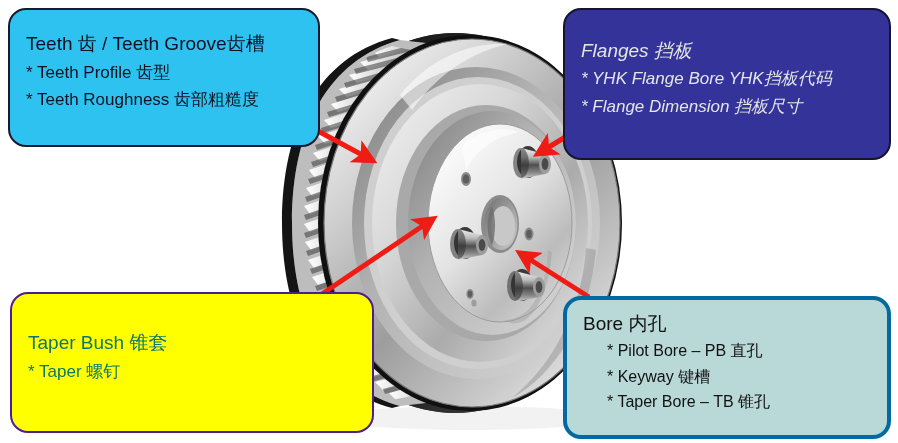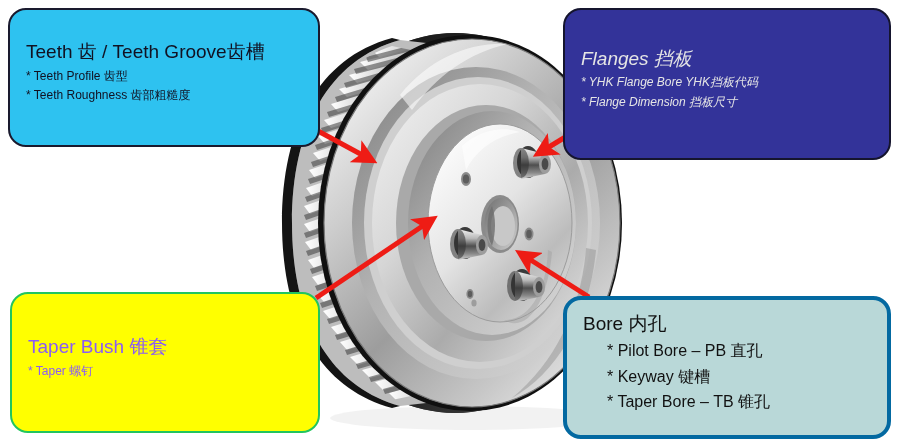--- a/index.html
+++ b/index.html
@@ -26,21 +26,21 @@
     flex-direction: column;
     justify-content: center;
   }
   .callout .title {
     font-size: 19px;
     line-height: 1.35;
     white-space: nowrap;
     margin-bottom: 2px;
   }
   .callout .bullet {
-    font-size: 12px;
+    font-size: 17px;
     line-height: 1.62;
     white-space: nowrap;
   }
 
   #box-teeth {
     left: 8px; top: 8px;
     width: 312px; height: 139px;
     background: #2ec2f0;
     border: 2px solid #1a1a2e;
     color: #111122;
@@ -48,24 +48,24 @@
   #box-flanges {
     left: 563px; top: 8px;
     width: 328px; height: 152px;
     background: #333399;
     border: 2px solid #15152e;
     color: #e5e5e5;
     font-style: italic;
   }
   #box-taper {
     left: 10px; top: 292px;
-    width: 310px; height: 141px;
+    width: 364px; height: 141px;
     background: #ffff00;
-    border: 2px solid #22c55e;
-    color: #8b5cf6;
+    border: 2px solid #4c1d95;
+    color: #0f766e;
   }
   #box-bore {
     left: 563px; top: 296px;
     width: 328px; height: 143px;
     background: #b9d8d8;
     border: 4px solid #0369a1;
     color: #111111;
   }
   #box-bore .title { font-size: 19px; }
   #box-bore .bullet { font-size: 16px; line-height: 1.58; margin-left: 24px; }

